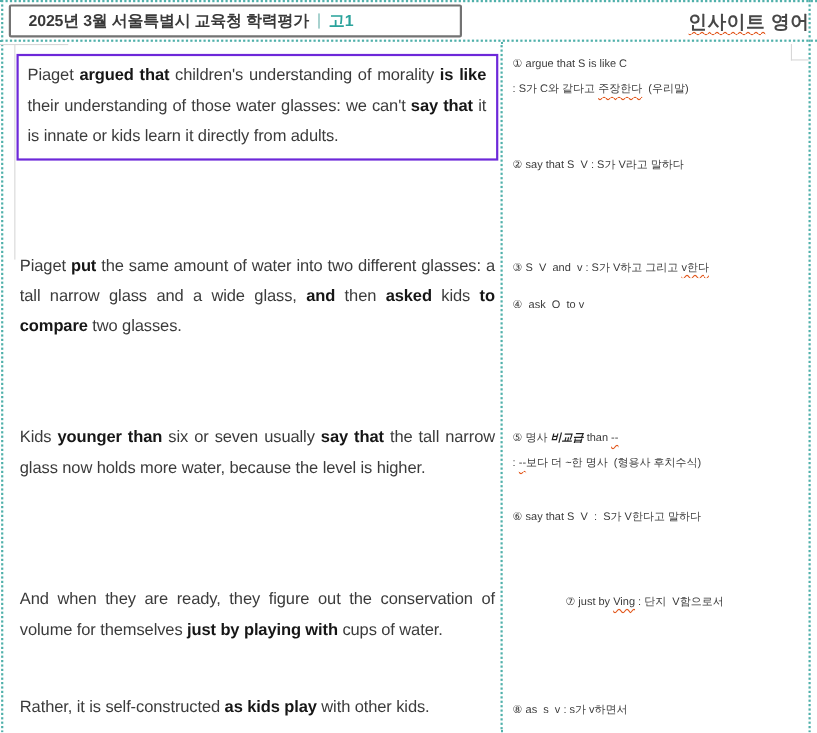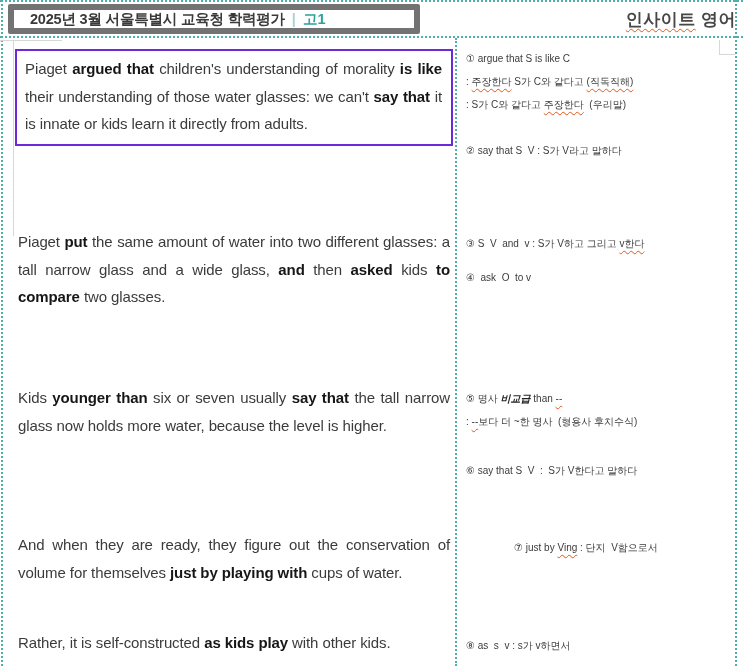--- a/index.html
+++ b/index.html
@@ -14,21 +14,21 @@
   .hr{position:absolute;left:0;top:36px;width:743px;height:0;border-top:2px dotted #4fb0aa;}
   .v-mid{position:absolute;left:455px;top:38px;height:628px;width:0;border-left:2px dotted #4fb0aa;}
   
   .g-tl-h{position:absolute;left:0;top:40px;width:62px;height:1px;background:#d7d7d7;}
   .g-tl-v{position:absolute;left:13px;top:40px;width:1px;height:196px;background:#d7d7d7;}
   .g-tr-v{position:absolute;left:719px;top:40px;width:1px;height:15px;background:#d7d7d7;}
   .g-tr-h{position:absolute;left:719px;top:54px;width:16px;height:1px;background:#d7d7d7;}
   
   .title-box{
     position:absolute;left:8px;top:4px;width:412px;height:30px;box-sizing:border-box;
-    border:6px solid #737373;border-radius:2px;display:flex;align-items:center;
+    border:2px solid #737373;border-radius:2px;display:flex;align-items:center;
     padding:0 10px 0 16px;background:#fff;
   }
   .t-main{font-size:14.5px;font-weight:bold;color:#3a3a3a;letter-spacing:-0.2px;}
   .t-sep{font-size:14.5px;color:#a8d2cf;margin:0 7px;font-weight:bold;}
   .t-grade{font-size:14.5px;font-weight:bold;color:#2ba39c;}
   .brand{
     position:absolute;right:7px;top:8px;font-size:17px;font-weight:bold;color:#474747;
     letter-spacing:0.5px;white-space:pre;
   }
   
@@ -81,21 +81,20 @@
   <div class="g-tr-h"></div>
 
   <div class="para boxed"><span>Piaget </span><span class="b">argued that</span><span> children's understanding of morality </span><span class="b">is like</span><span> their understanding of those water glasses: we can't </span><span class="b">say that</span><span> it is innate or kids learn it directly from adults.</span></div>
   <div class="para p2"><span>Piaget </span><span class="b">put</span><span> the same amount of water into two different glasses: a tall narrow glass and a wide glass, </span><span class="b">and</span><span> then </span><span class="b">asked</span><span> kids </span><span class="b">to compare</span><span> two glasses.</span></div>
   <div class="para p3"><span>Kids </span><span class="b">younger than</span><span> six or seven usually </span><span class="b">say that</span><span> the tall narrow glass now holds more water, because the level is higher.</span></div>
   <div class="para p4"><span>And when they are ready, they figure out the conservation of volume for themselves </span><span class="b">just by playing with</span><span> cups of water.</span></div>
   <div class="para p5"><span>Rather, it is self-constructed </span><span class="b">as kids play</span><span> with other kids.</span></div>
 
   <div class="note n1">
     <div class="note-line"><span>① argue that S is like C</span></div>
-    <div class="note-line"><span>: </span><span class="sq">주장한다</span><span> S가 C와 같다고 </span><span class="sq">(직독직해)</span></div>
     <div class="note-line"><span>: S가 C와 같다고 </span><span class="sq">주장한다</span><span>  (우리말)</span></div>
   </div>
   <div class="note n2">
     <div class="note-line"><span>② say that S  V : S가 V라고 말하다</span></div>
   </div>
   <div class="note n3">
     <div class="note-line"><span>③ S  V  and  v : S가 V하고 그리고 </span><span class="sq">v한다</span></div>
   </div>
   <div class="note n4">
     <div class="note-line"><span>④  ask  O  to v</span></div>

